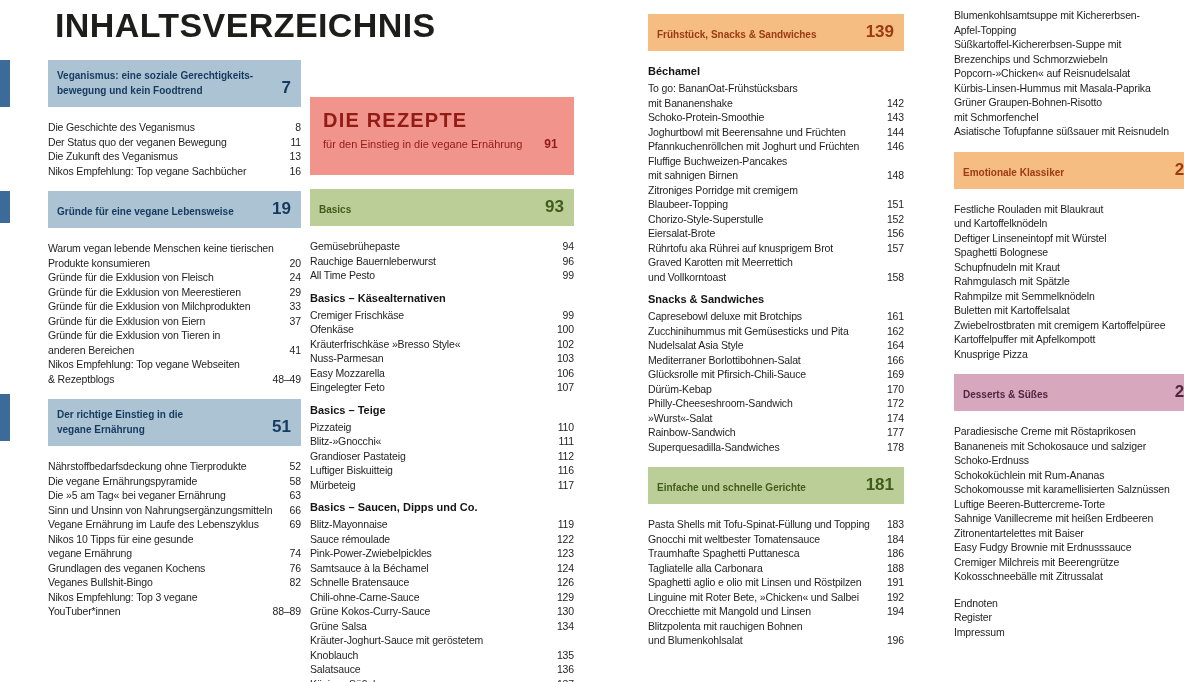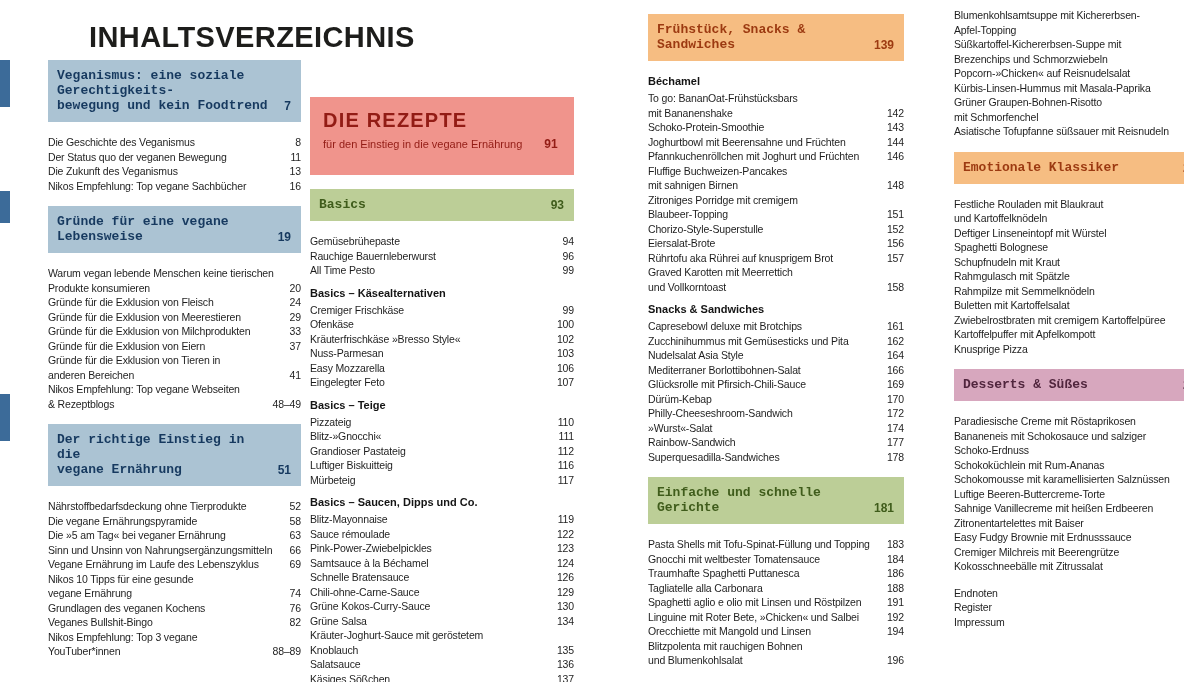--- a/index.html
+++ b/index.html
@@ -10,26 +10,25 @@
     position: relative;
     width: 1184px;
     height: 682px;
     background: #ffffff;
     overflow: hidden;
   }
 
   .page-title {
     position: absolute;
     left: 55px;
-    top: 21px;
-    font-size: 29px;
+    top: 6px;
+    font-size: 34px;
     font-weight: 800;
     letter-spacing: 0.4px;
     color: #1d1d1b;
-    margin-left: 34px;
   }
 
   .col { position: absolute; }
   .col-1 { left: 48px;  top: 60px; width: 253px; }
   .col-2 { left: 310px; top: 97px; width: 264px; }
   .col-3 { left: 648px; top: 14px; width: 256px; }
   .col-4 { left: 915px; top: 8px;  width: 259px; margin-left: 39px; }
 
   .entry {
     display: flex;
@@ -53,22 +52,22 @@
 
   .section-header {
     display: flex;
     align-items: flex-end;
     gap: 8px;
     padding: 8px 10px 9px 9px;
     margin: 13px 0;
     font-weight: 700;
   }
   .section-header:first-child { margin-top: 0; }
-  .sh-label { flex: 1 1 auto; white-space: pre-line; font-size: 13px; line-height: 15px; font-family: Liberation Mono, monospace; }
-  .sh-page  { font-size: 12px; white-space: nowrap; }
+  .sh-label { flex: 1 1 auto; white-space: pre-line; font-size: 10px; line-height: 15px; }
+  .sh-page  { font-size: 17px; white-space: nowrap; }
 
   .blue   { background: var(--header-blue-bg,   #abc3d3); color: var(--header-blue-text,   #16395f); }
   .green  { background: var(--header-green-bg,  #bcce97); color: var(--header-green-text,  #3f5c1b); }
   .orange { background: var(--header-orange-bg, #f6bd82); color: var(--header-orange-text, #9c3a11); }
   .pink   { background: var(--header-pink-bg,   #d7a7be); color: var(--header-pink-text,   #50253d); }
 
   .rezepte {
     background: var(--recipes-block-bg, #f0948c);
     padding: 12px 13px 24px;
     margin-bottom: 14px;

